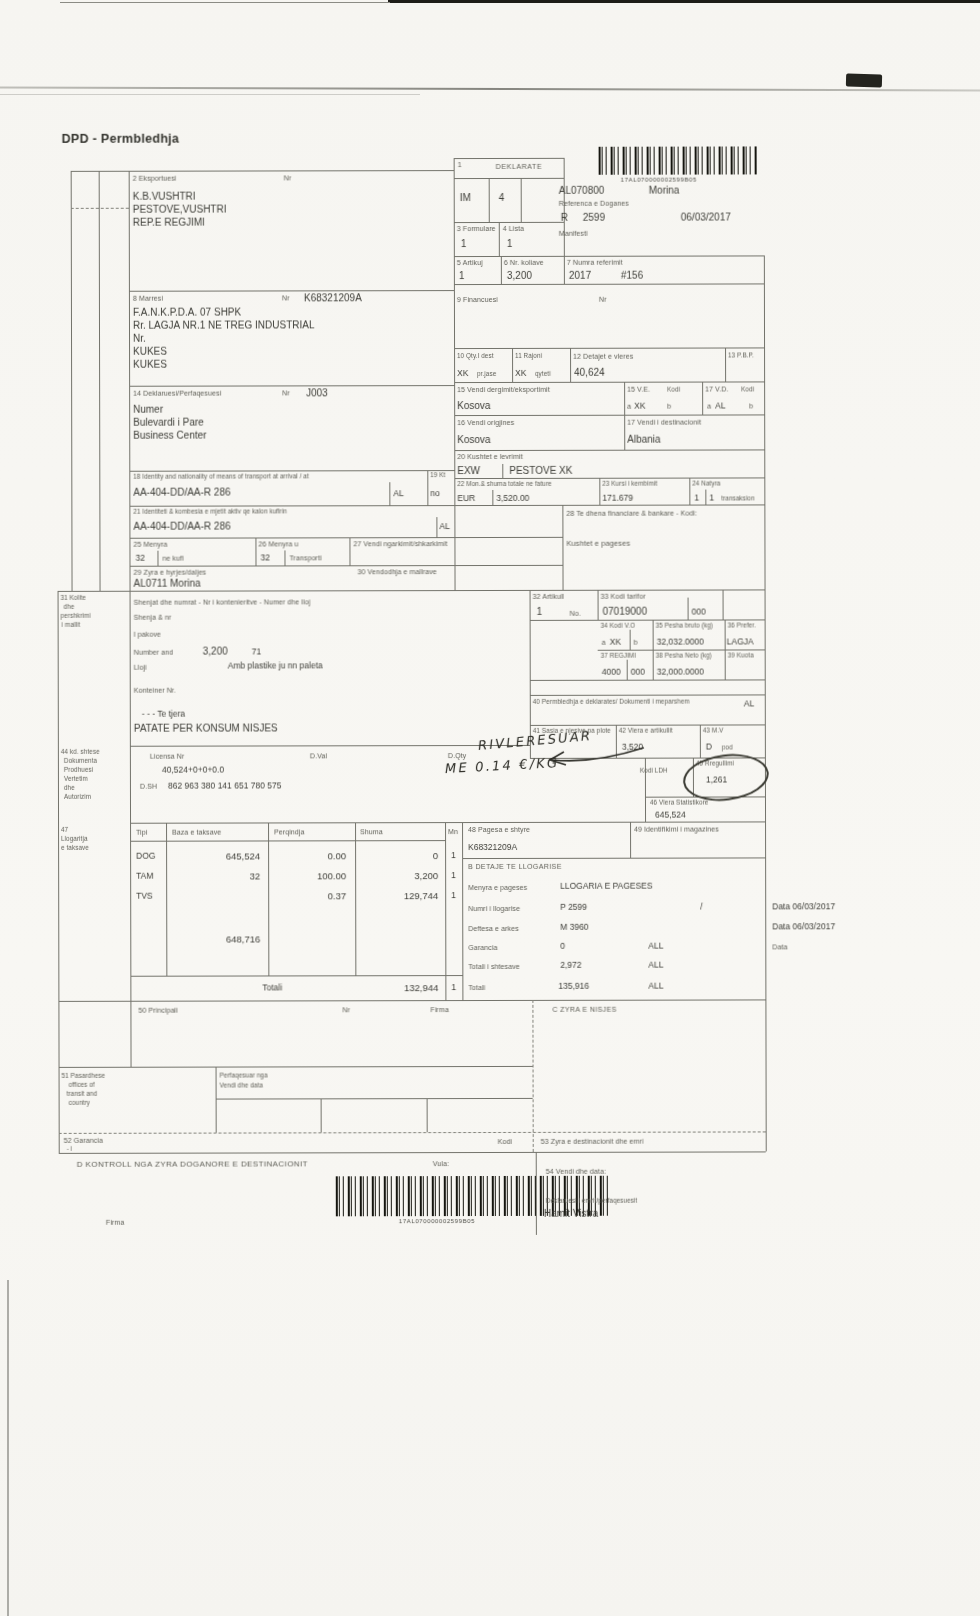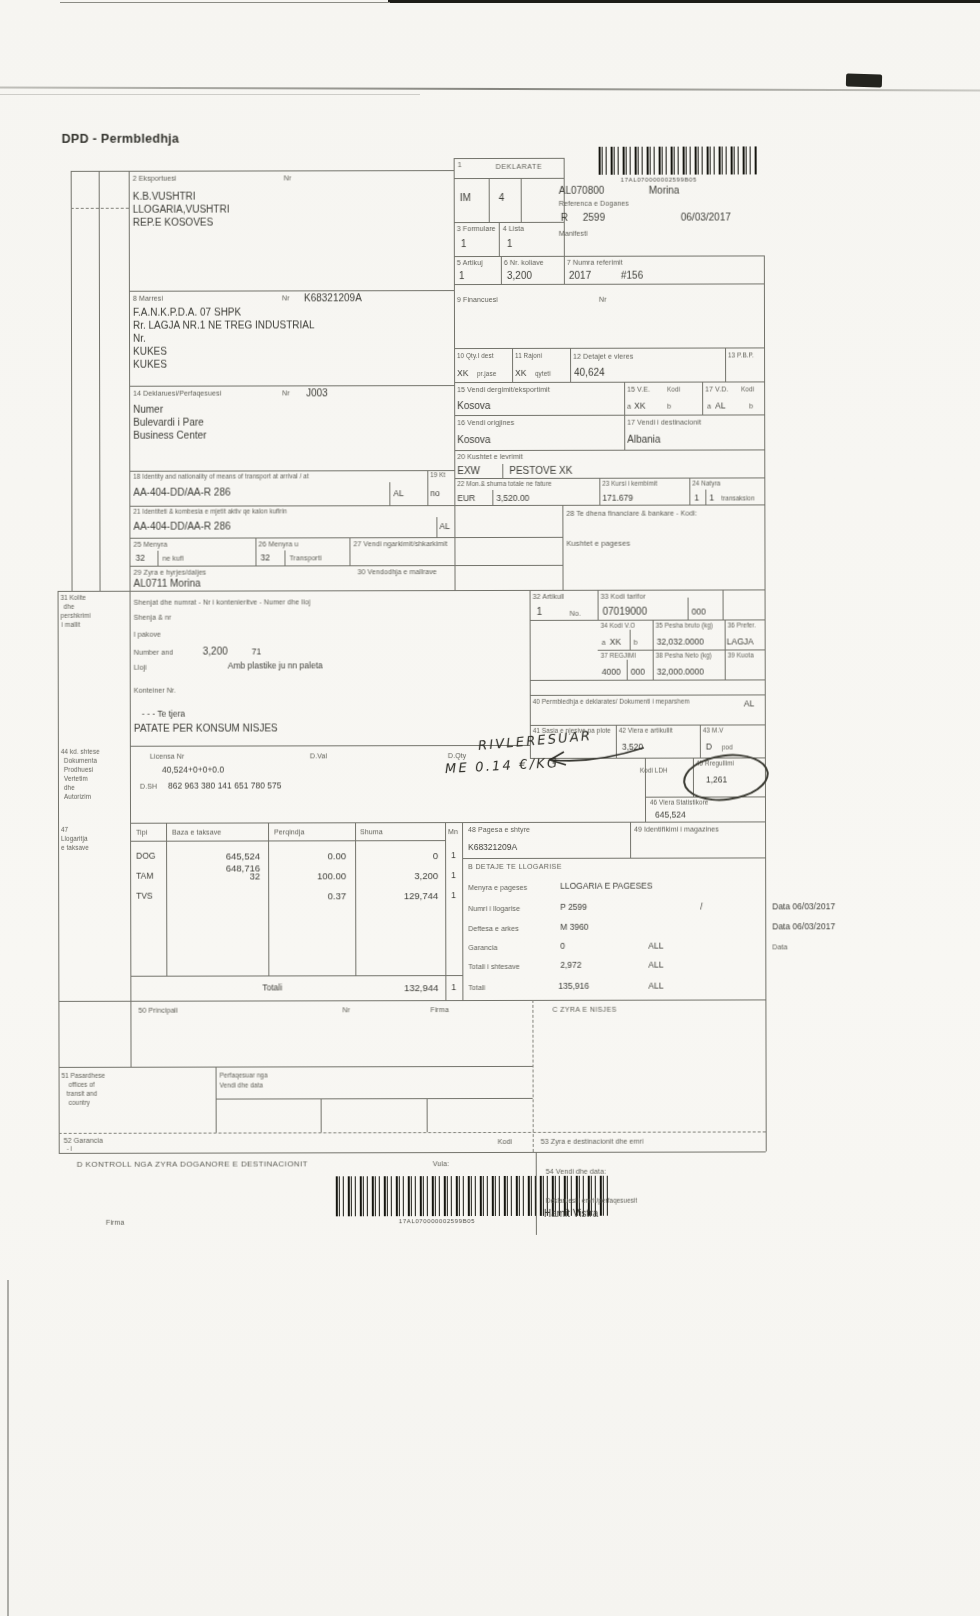--- a/index.html
+++ b/index.html
@@ -152,22 +152,22 @@
     <div class="lb" style="left:505px;top:259px;">6 Nr. koliave</div>
     <div class="lb" style="left:568px;top:259px;">7 Numra referimit</div>
     <div class="v" style="left:460px;top:270px;">1</div>
     <div class="v" style="left:508px;top:270px;">3,200</div>
     <div class="v" style="left:570px;top:270px;">2017</div>
     <div class="v" style="left:622px;top:270px;">#156</div>
 
     <div class="lb" style="left:134px;top:174px;">2 Eksportuesi</div>
     <div class="lb" style="left:285px;top:174px;">Nr</div>
     <div class="v" style="left:134px;top:190px;">K.B.VUSHTRI</div>
-    <div class="v" style="left:134px;top:203px;">LLOGARIA,VUSHTRI</div>
-    <div class="v" style="left:134px;top:216px;">REP.E KOSOVES</div>
+    <div class="v" style="left:134px;top:203px;">PESTOVE,VUSHTRI</div>
+    <div class="v" style="left:134px;top:216px;">REP.E REGJIMI</div>
 
     <div class="lb" style="left:134px;top:294px;">8 Marresi</div>
     <div class="lb" style="left:283px;top:294px;">Nr</div>
     <div class="v" style="left:305px;top:292px;">K68321209A</div>
     <div class="v" style="left:134px;top:306px;">F.A.N.K.P.D.A. 07 SHPK</div>
     <div class="v" style="left:134px;top:319px;">Rr. LAGJA NR.1 NE TREG INDUSTRIAL</div>
     <div class="v" style="left:134px;top:332px;">Nr.</div>
     <div class="v" style="left:134px;top:345px;">KUKES</div>
     <div class="v" style="left:134px;top:358px;">KUKES</div>
 
@@ -354,21 +354,21 @@
     </div>
     <div>
       <div class="v vs" style="left:136px;top:870px;">TAM</div>
       <div class="num" style="left:180px;top:870px;width:80px;">32</div>
       <div class="num" style="left:280px;top:870px;width:66px;">100.00</div>
       <div class="num" style="left:362px;top:870px;width:76px;">3,200</div>
       <div class="v vs" style="left:451px;top:870px;">1</div>
     </div>
     <div>
       <div class="v vs" style="left:136px;top:890px;">TVS</div>
-      <div class="num" style="left:180px;top:862px;width:80px;">648,716</div>
+      <div class="num" style="left:180px;top:933px;width:80px;">648,716</div>
       <div class="num" style="left:280px;top:890px;width:66px;">0.37</div>
       <div class="num" style="left:362px;top:890px;width:76px;">129,744</div>
       <div class="v vs" style="left:451px;top:890px;">1</div>
     </div>
 
     <div class="v vs" style="left:262px;top:982px;">Totali</div>
     <div class="num" style="left:358px;top:982px;width:80px;">132,944</div>
     <div class="v vs" style="left:451px;top:982px;">1</div>
 
     <div class="lb" style="left:468px;top:826px;">48 Pagesa e shtyre</div>

